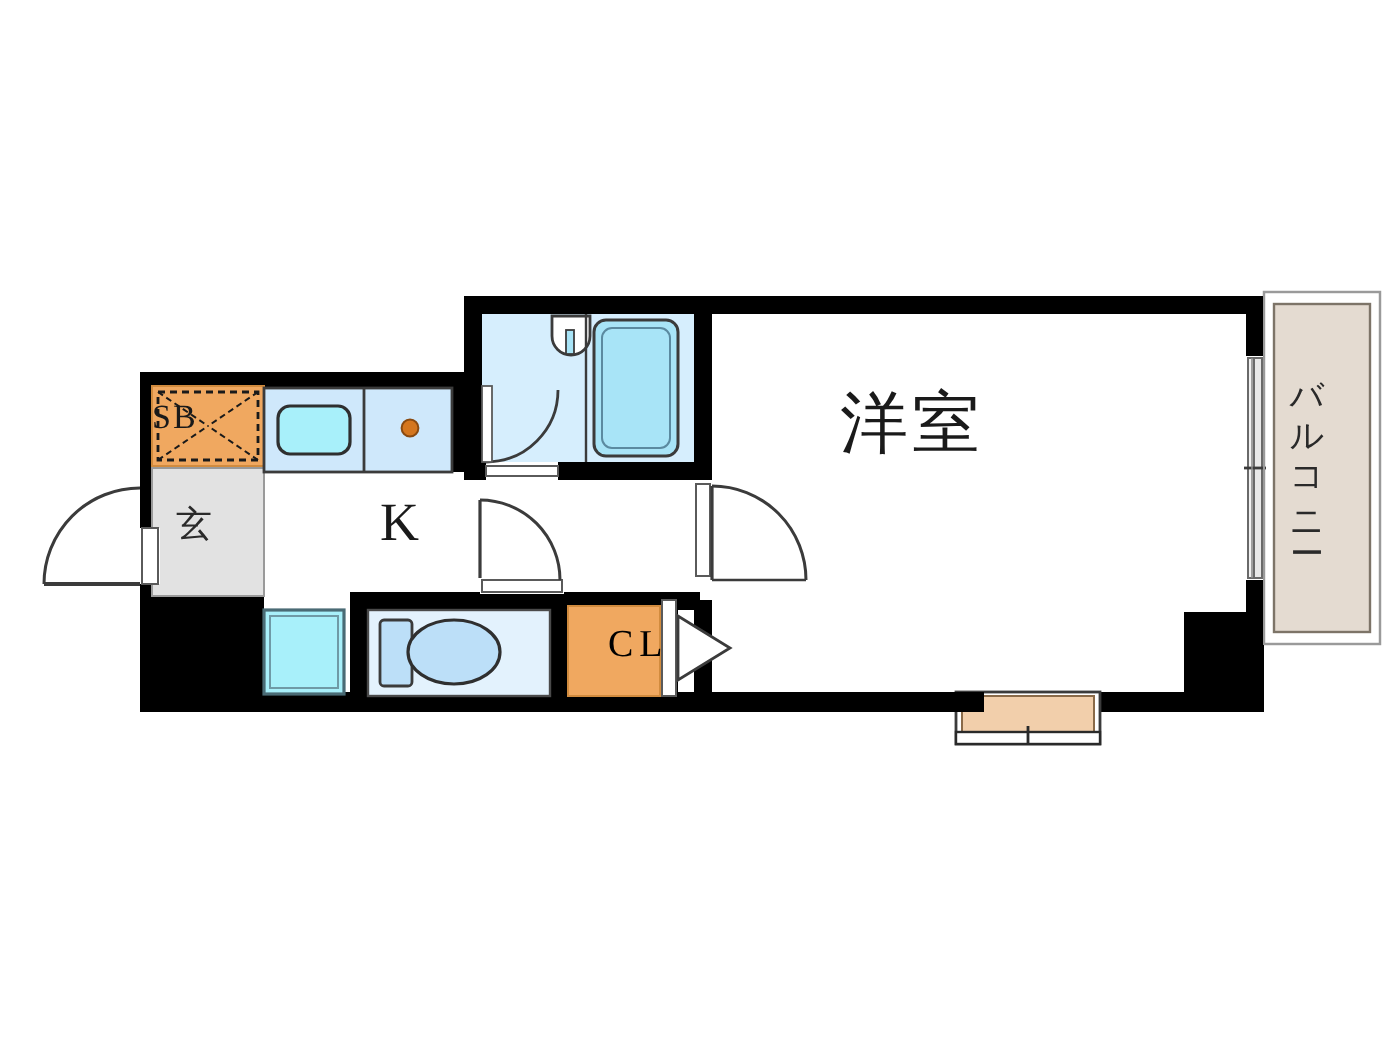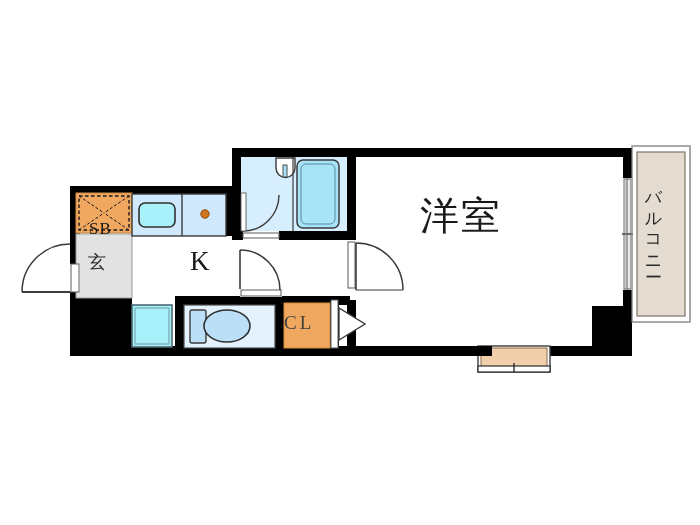--- a/index.html
+++ b/index.html
@@ -30,21 +30,21 @@
     position: absolute;
     color: #1a1a1a;
     white-space: nowrap;
     font-family: "Liberation Serif", "DejaVu Serif", serif;
     line-height: 1;
     user-select: none;
   }
   #label-room-name {
     left: 420px;
     top: 196px;
-    font-size: 39px;
+    font-size: 34px;
     letter-spacing: 2px;
   }
   #label-room-size {
     left: 415px;
     top: 248px;
     font-size: 45px;
     letter-spacing: 1px;
   }
   #label-kitchen {
     left: 190px;
@@ -52,33 +52,32 @@
     font-size: 27px;
     font-style: normal;
   }
   #label-genkan {
     left: 88px;
     top: 253px;
     font-size: 18px;
     color: #2a2a2a;
   }
   #label-shoebox {
-    left: 89px;
+    left: 76px;
     top: 200px;
     font-size: 17px;
     letter-spacing: 1px;
     color: #1a1a1a;
-    margin-top: 20px;
   }
   #label-closet {
-    left: 284px;
+    left: 304px;
     top: 313px;
     font-size: 19px;
     letter-spacing: 3px;
-    color: #404040;
+    color: #000000;
   }
   #label-balcony {
     left: 645px;
     top: 178px;
     font-size: 17px;
     color: #2a2a2a;
     writing-mode: vertical-rl;
     text-orientation: upright;
     letter-spacing: 3px;
     line-height: 1;

